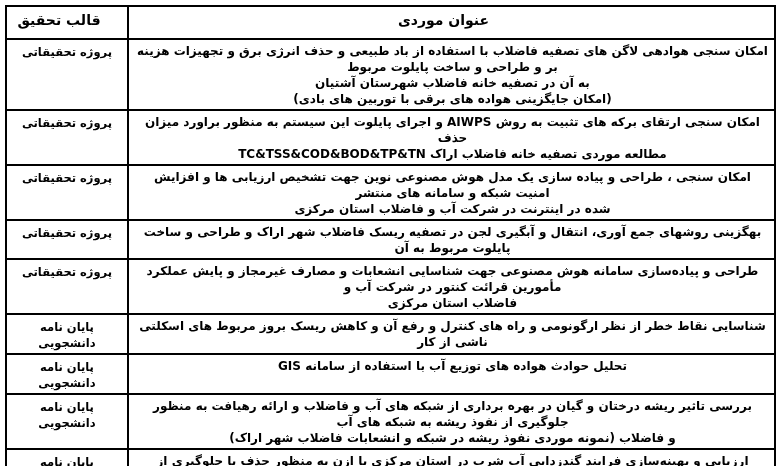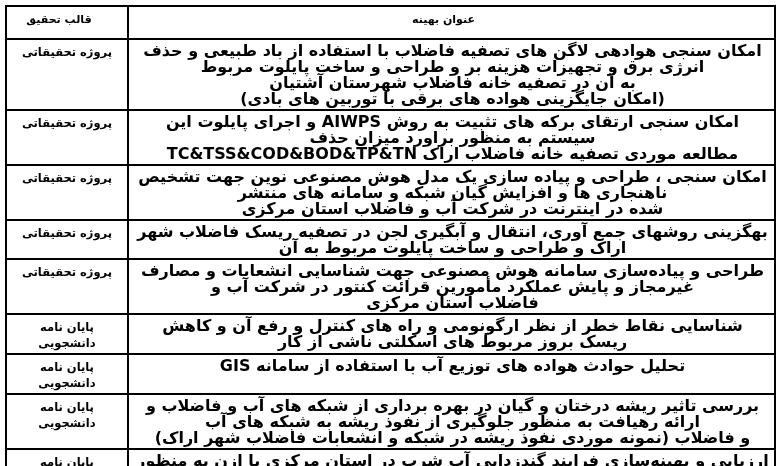--- a/index.html
+++ b/index.html
@@ -29,26 +29,26 @@
     vertical-align: top;
     text-align: center;
     font-weight: bold;
     overflow: hidden;
   }
   col.col-title  { width: 647px; }
   col.col-format { width: 122px; }
 
   thead tr { height: 33px; }
   th.header-cell {
-    font-size: 11px;
+    font-size: 14px;
     padding: 5px 20px 2px 4px;
     line-height: 16px;
   }
   td {
-    font-size: 16px;
+    font-size: 12px;
     line-height: 16px;
     padding: 3px 5px 2px 7px;
     white-space: pre-line;
   }
   td.format-cell {
     font-size: 11.5px;
     padding: 4px 3px 2px 3px;
     white-space: normal;
   }
   
@@ -68,38 +68,38 @@
 <body>
 
 <div class="page">
   <table class="research-table" dir="rtl">
     <colgroup>
       <col class="col-title">
       <col class="col-format">
     </colgroup>
     <thead>
       <tr>
-        <th class="header-cell">عنوان بهینه</th>
+        <th class="header-cell">عنوان موردی</th>
         <th class="header-cell">قالب تحقیق</th>
       </tr>
     </thead>
     <tbody>
       <tr>
         <td class="title-cell">امکان سنجی هوادهی لاگن های تصفیه فاضلاب با استفاده از باد طبیعی و حذف انرژی برق و تجهیزات هزینه بر و طراحی و ساخت پایلوت مربوط
 به آن در تصفیه خانه فاضلاب شهرستان آشتیان
 (امکان جایگزینی هواده های برقی با توربین های بادی)</td>
         <td class="format-cell">پروژه تحقیقاتی</td>
       </tr>
       <tr>
         <td class="title-cell">امکان سنجی ارتقای برکه های تثبیت به روش AIWPS و اجرای پایلوت این سیستم به منظور براورد میزان حذف
 مطالعه موردی تصفیه خانه فاضلاب اراک TC&amp;TSS&amp;COD&amp;BOD&amp;TP&amp;TN</td>
         <td class="format-cell">پروژه تحقیقاتی</td>
       </tr>
       <tr>
-        <td class="title-cell">امکان سنجی ، طراحی و پیاده سازی یک مدل هوش مصنوعی نوین جهت تشخیص ناهنجاری ها و افزایش گیان شبکه و سامانه های منتشر
+        <td class="title-cell">امکان سنجی ، طراحی و پیاده سازی یک مدل هوش مصنوعی نوین جهت تشخیص ارزیابی ها و افزایش امنیت شبکه و سامانه های منتشر
 شده در اینترنت در شرکت آب و فاضلاب استان مرکزی</td>
         <td class="format-cell">پروژه تحقیقاتی</td>
       </tr>
       <tr>
         <td class="title-cell">بهگزینی روشهای جمع آوری، انتقال و آبگیری لجن در تصفیه ریسک فاضلاب شهر اراک و طراحی و ساخت پایلوت مربوط به آن</td>
         <td class="format-cell">پروژه تحقیقاتی</td>
       </tr>
       <tr>
         <td class="title-cell">طراحی و پیاده‌سازی سامانه هوش مصنوعی جهت شناسایی انشعابات و مصارف غیرمجاز و پایش عملکرد مأمورین قرائت کنتور در شرکت آب و
 فاضلاب استان مرکزی</td>

